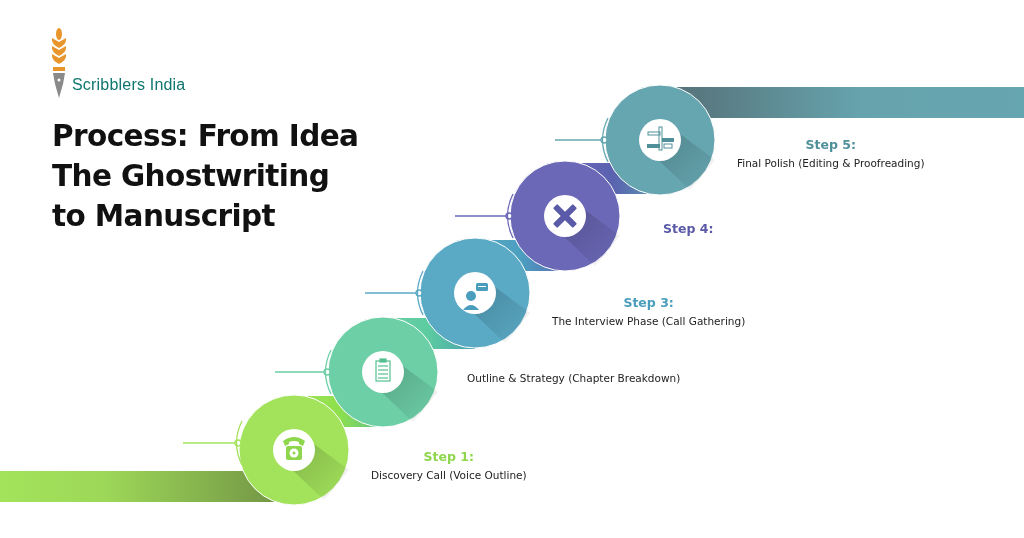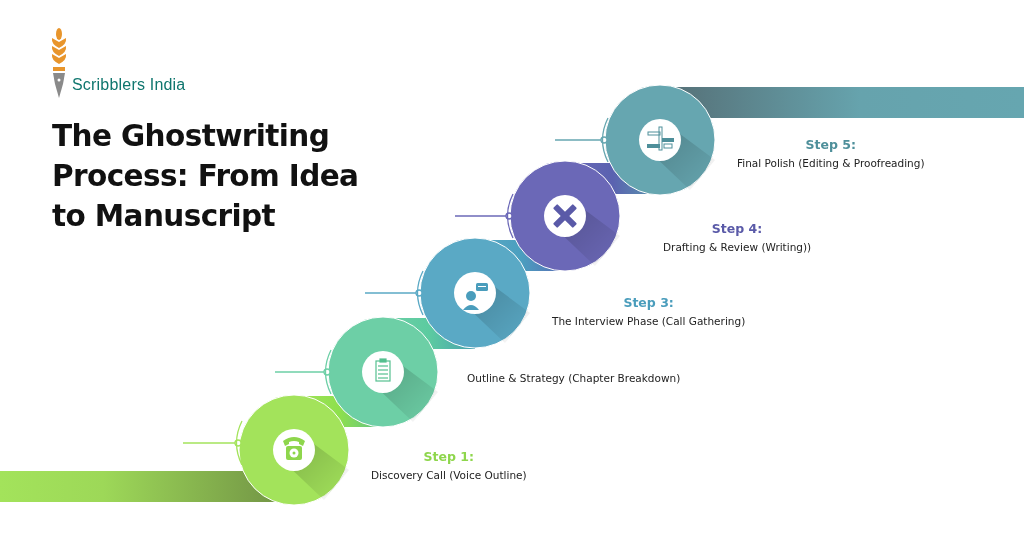--- a/index.html
+++ b/index.html
@@ -29,22 +29,22 @@
       <path d="M11 30 L18 26 Q19 32 11 36 Z"></path>
       <rect x="5" y="39" width="12" height="4"></rect>
     </g>
     <path d="M5 45 L17 45 L15 56 L11 70 L7 56 Z" fill="#8a8a8a"></path>
     <circle cx="11" cy="52" r="1.5" fill="#fff"></circle>
   </svg>
   <span class="logo-text">Scribblers India</span>
 </div>
 
 <div class="title">
+  <div>Process: From Idea</div>
   <div>The Ghostwriting</div>
-  <div>Process: From Idea</div>
   <div>to Manuscript</div>
 </div>
 
 <svg class="diagram" width="1024" height="538" viewBox="0 0 1024 538">
   <defs>
     <linearGradient id="gBand1" x1="0" x2="1" y1="0" y2="0">
       <stop offset="0" stop-color="#a3e35b"></stop>
       <stop offset="0.35" stop-color="#9dd858"></stop>
       <stop offset="1" stop-color="#6f8f44"></stop>
     </linearGradient>
@@ -165,21 +165,20 @@
   </g>
 </svg>
 
 <div class="step-label" style="left:737px;top:137px;">
   <div class="num" style="color:#4e8f9a;">Step 5:</div>
   <div class="desc"><span>Final Polish</span> <span>(Editing &amp; Proofreading)</span></div>
 </div>
 
 <div class="step-label" style="left:643px;top:221px;margin-left:20px;">
   <div class="num" style="color:#5a5aa8;">Step 4:</div>
-  <div class="desc"><span>Drafting &amp; Review</span> <span>(Writing))</span></div>
 </div>
 
 <div class="step-label" style="left:552px;top:295px;">
   <div class="num" style="color:#4a9dbc;">Step 3:</div>
   <div class="desc"><span>The Interview Phase</span> <span>(Call Gathering)</span></div>
 </div>
 
 <div class="step-label" style="left:467px;top:368px;">
   <div class="desc"><span>Outline &amp; Strategy</span> <span>(Chapter Breakdown)</span></div>
 </div>

